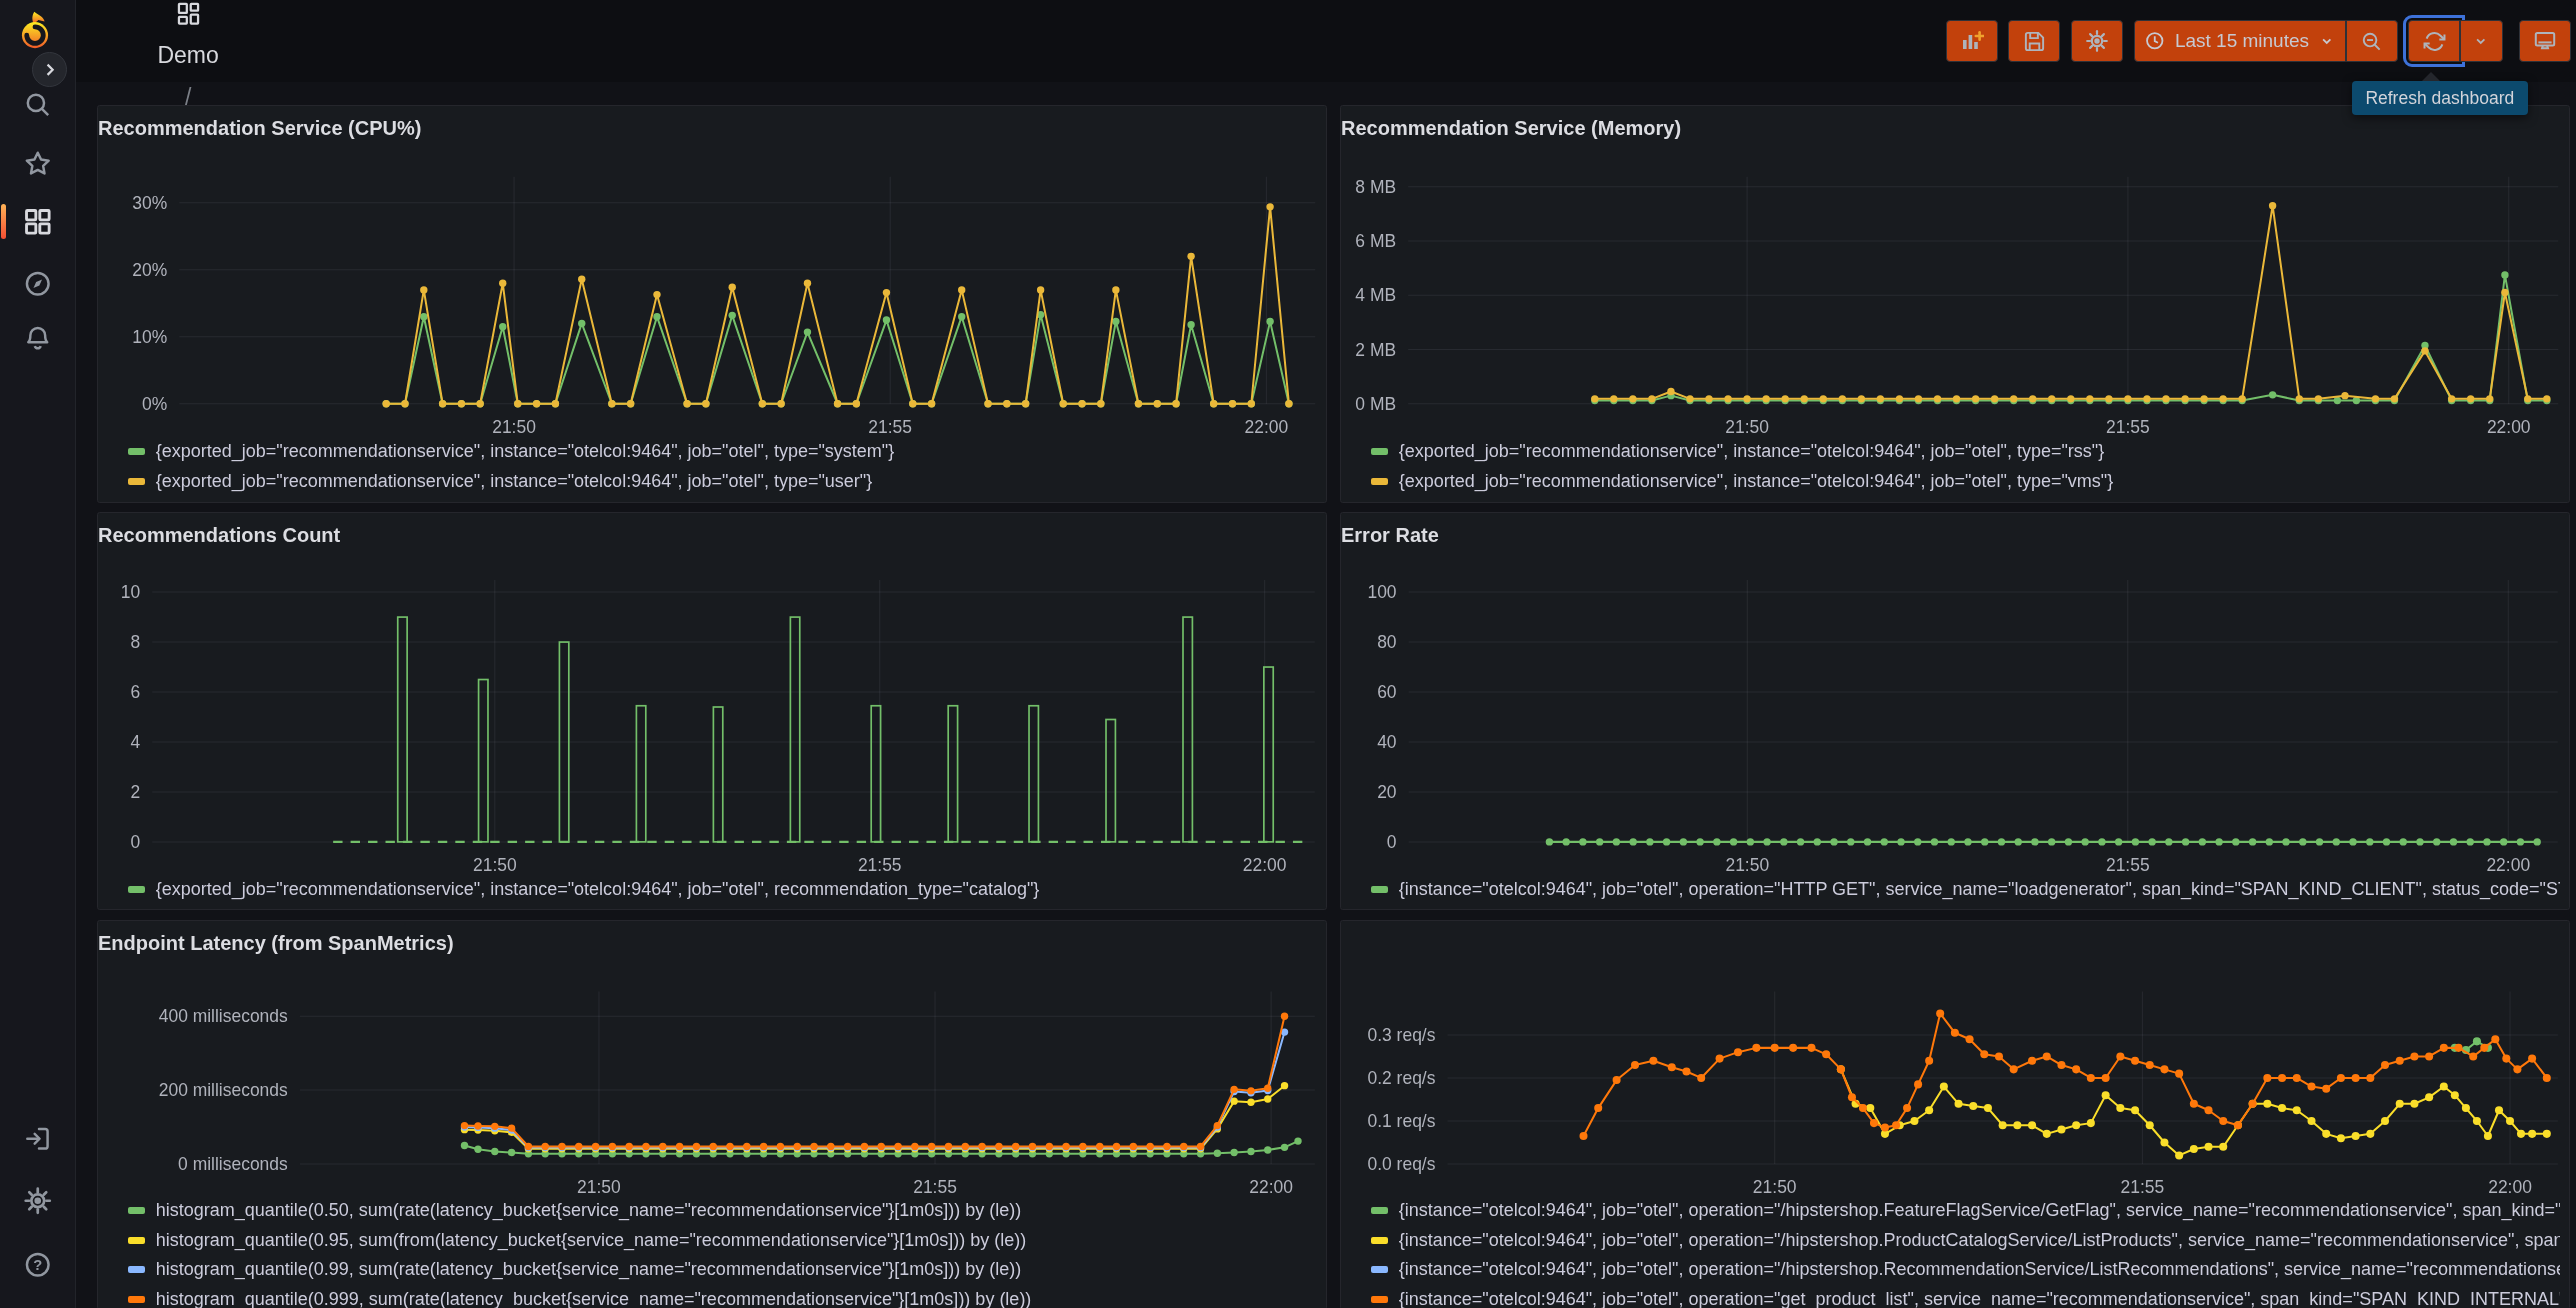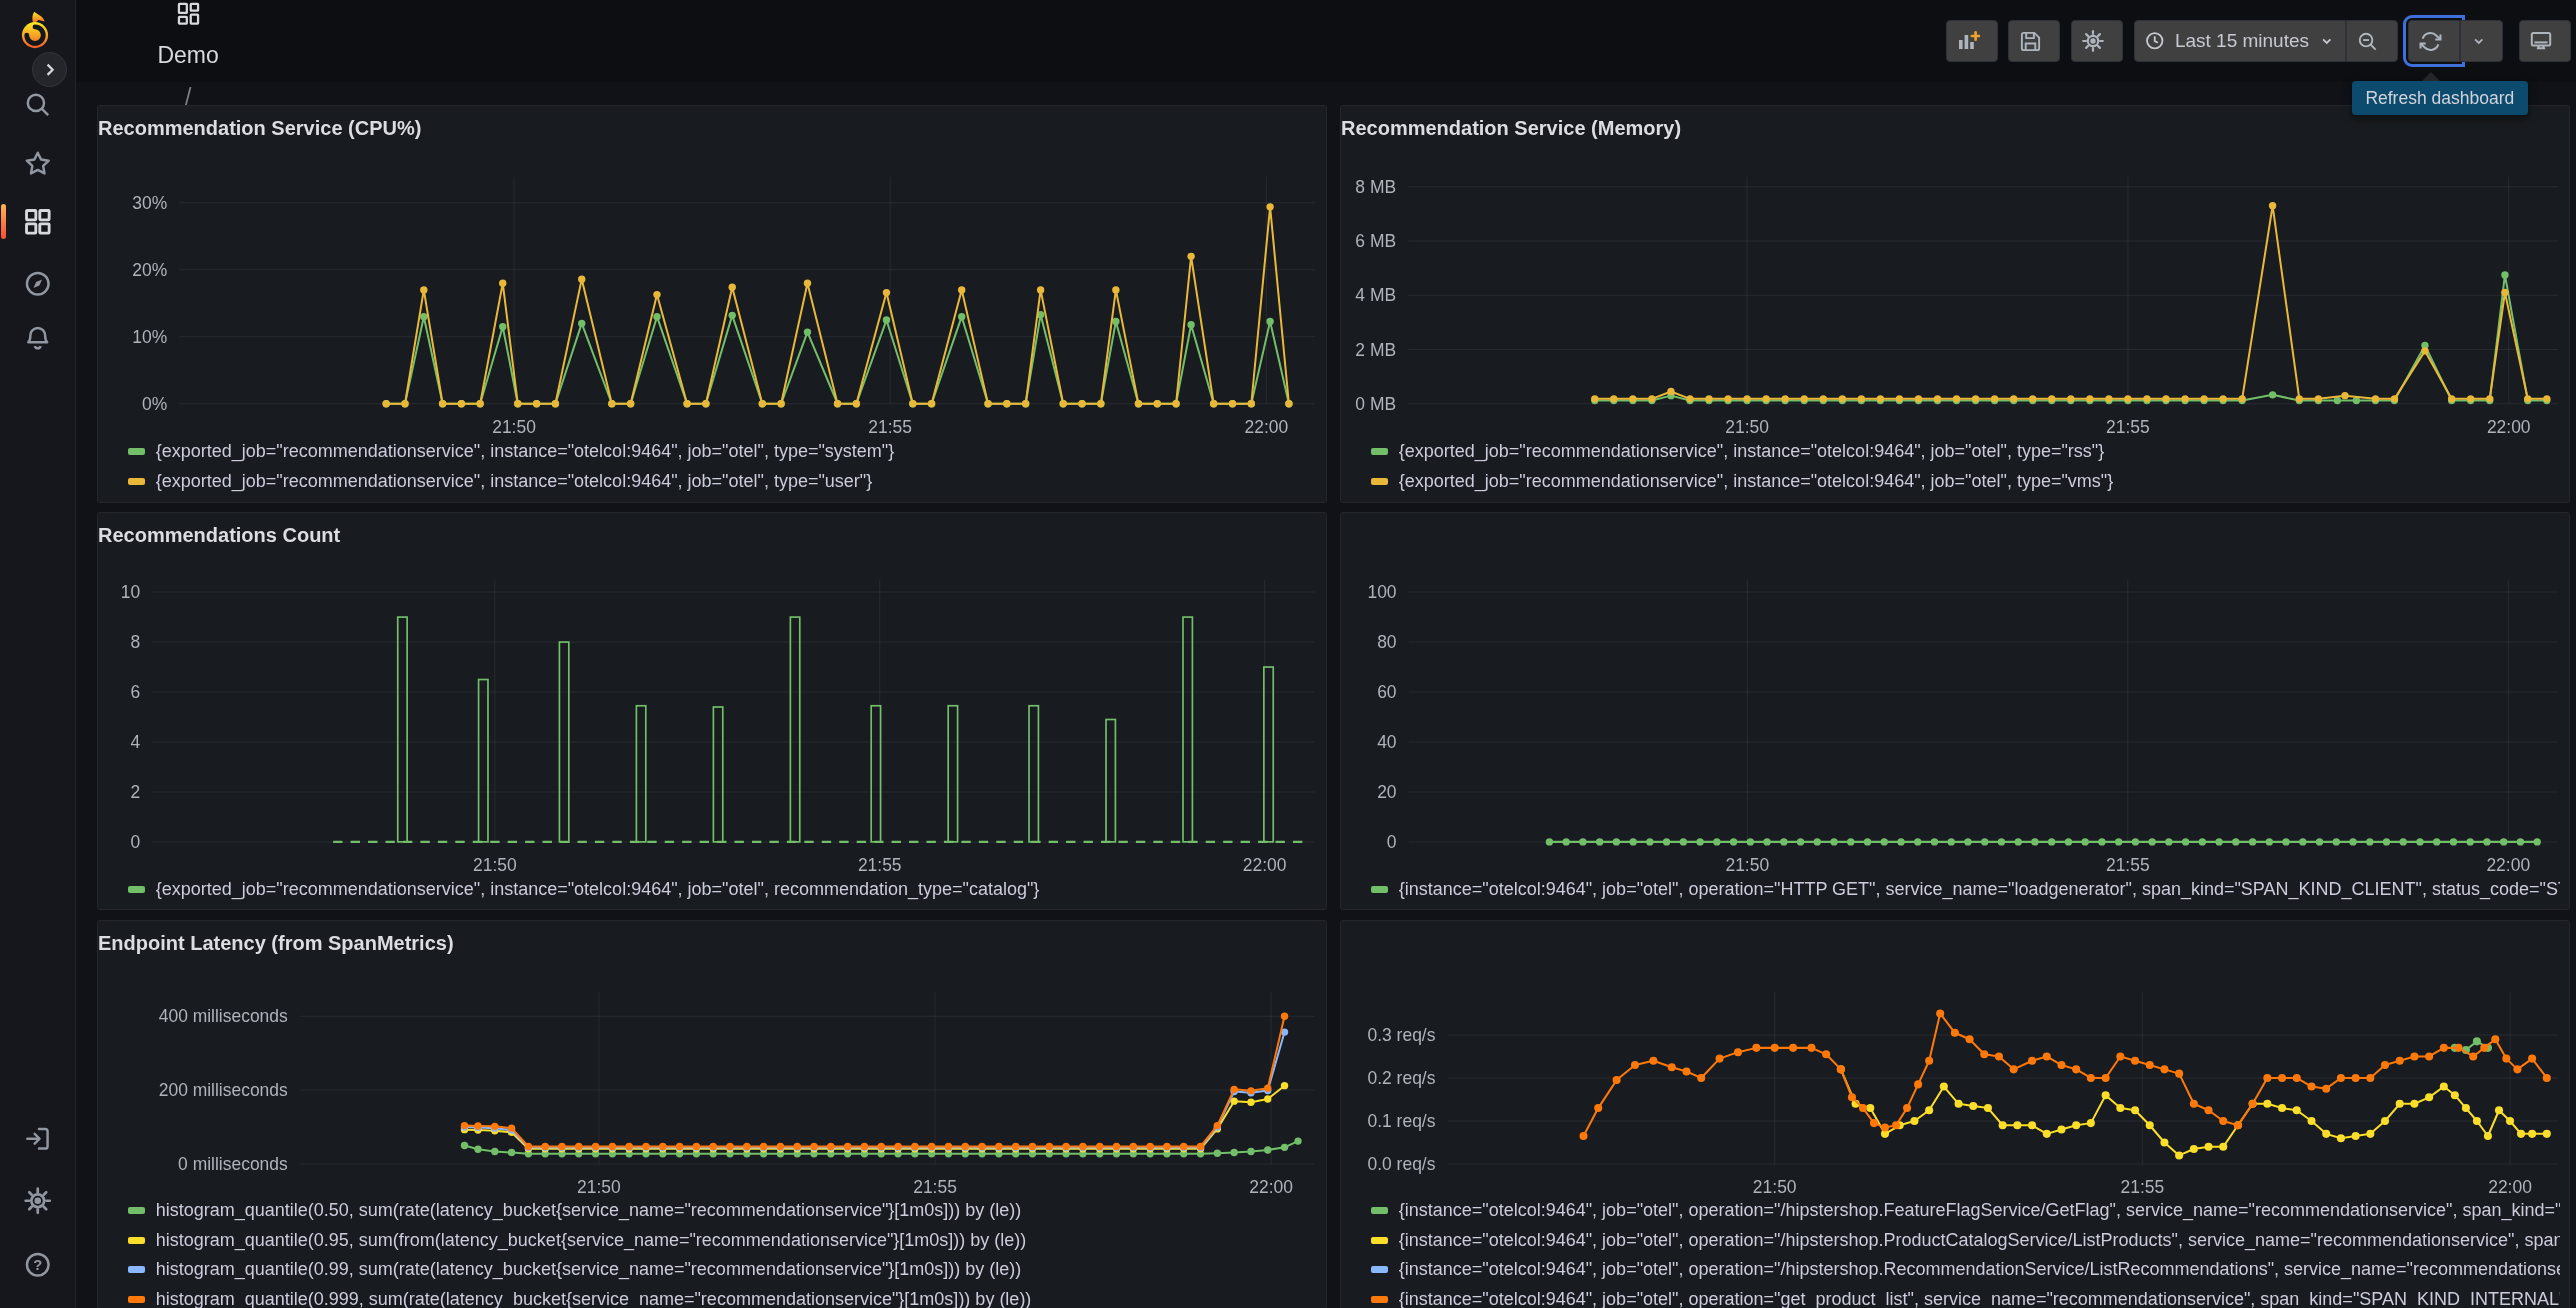--- a/index.html
+++ b/index.html
@@ -3,21 +3,21 @@
 <meta charset="utf-8">
 <style>
   html,body{margin:0;padding:0;background:#111217;font-family:"Liberation Sans",sans-serif;}
   #screen{position:relative;width:2576px;height:1308px;overflow:hidden;background:#111217;}
   
   #topbar{position:absolute;left:75px;top:0;right:0;height:82px;background:#0d0e12;}
   #breadcrumb{position:absolute;left:23px;top:0;height:82px;display:flex;align-items:center;gap:14.8px;color:#d8d9de;flex-direction:column;}
   #breadcrumb .crumb{font-size:23px;color:#d8d9de;background:none;border:none;font-family:inherit;cursor:pointer;padding:0;}
   #breadcrumb .sep{font-size:23px;color:#7b7f87;}
   #toolbar{position:absolute;right:5.4px;top:20px;display:flex;align-items:center;}
-  .tbtn{height:42px;min-width:52px;background:#404040;border:0.7px solid #2e3138;border-radius:4px;display:flex;align-items:center;gap:9.4px;color:#aeb4bc;cursor:pointer;font-family:inherit;padding:0 9.4px;}
+  .tbtn{height:42px;min-width:52px;background:#c2410c;border:0.7px solid #2e3138;border-radius:4px;display:flex;align-items:center;justify-content:center;gap:9.4px;color:#aeb4bc;cursor:pointer;font-family:inherit;padding:0 9.4px;}
   .tgap{margin-left:10.7px;}
   .tgroup{display:flex;margin-left:10.7px;}
   .tgroup .tbtn{border-radius:0;margin-left:-0.7px;}
   .tgroup .tbtn:first-child{border-radius:4px 0 0 4px;margin-left:0;}
   .tgroup .tbtn:last-child{border-radius:0 4px 4px 0;}
   .tbtn .tlabel{font-size:19px;color:#c7c9d1;white-space:nowrap;}
   .tbtn.focusring{outline:3.4px solid #3d71d9;outline-offset:2px;border-radius:5.4px;}
   #kiosk-sep{width:16px;}
   
   #tooltip{position:absolute;left:2352px;top:81px;background:#0c4a6e;border-radius:4px;padding:6.7px 13.4px;font-size:17.5px;color:#d3d4da;white-space:nowrap;z-index:50;box-shadow:0 2.7px 9.4px rgba(0,0,0,.5);}
@@ -555,20 +555,21 @@
         </svg>
       </div>
     <div class="legend lg2">
         <div class="legend-row">
           <span class="swatch" style="background: rgb(115, 191, 105);"></span>
           <span class="ltext">{exported_job="recommendationservice", instance="otelcol:9464", job="otel", recommendation_type="catalog"}</span>
         </div>
       </div>
   </section>
   <section class="panel p3" id="panel3">
+    <h2 class="ptitle">Error Rate</h2>
     <div class="chart-host">
         <svg viewBox="0 0 1828 590" width="1228" height="396">
           <defs>
             <clipPath id="clip3">
               <rect x="90" y="30" width="1732" height="476"></rect>
             </clipPath>
           </defs>
           <line x1="100" y1="490" x2="1812" y2="490" class="grid"></line>
           <line x1="100" y1="415.5725190839695" x2="1812" y2="415.5725190839695" class="grid"></line>
           <line x1="100" y1="341.14503816793894" x2="1812" y2="341.14503816793894" class="grid"></line>

